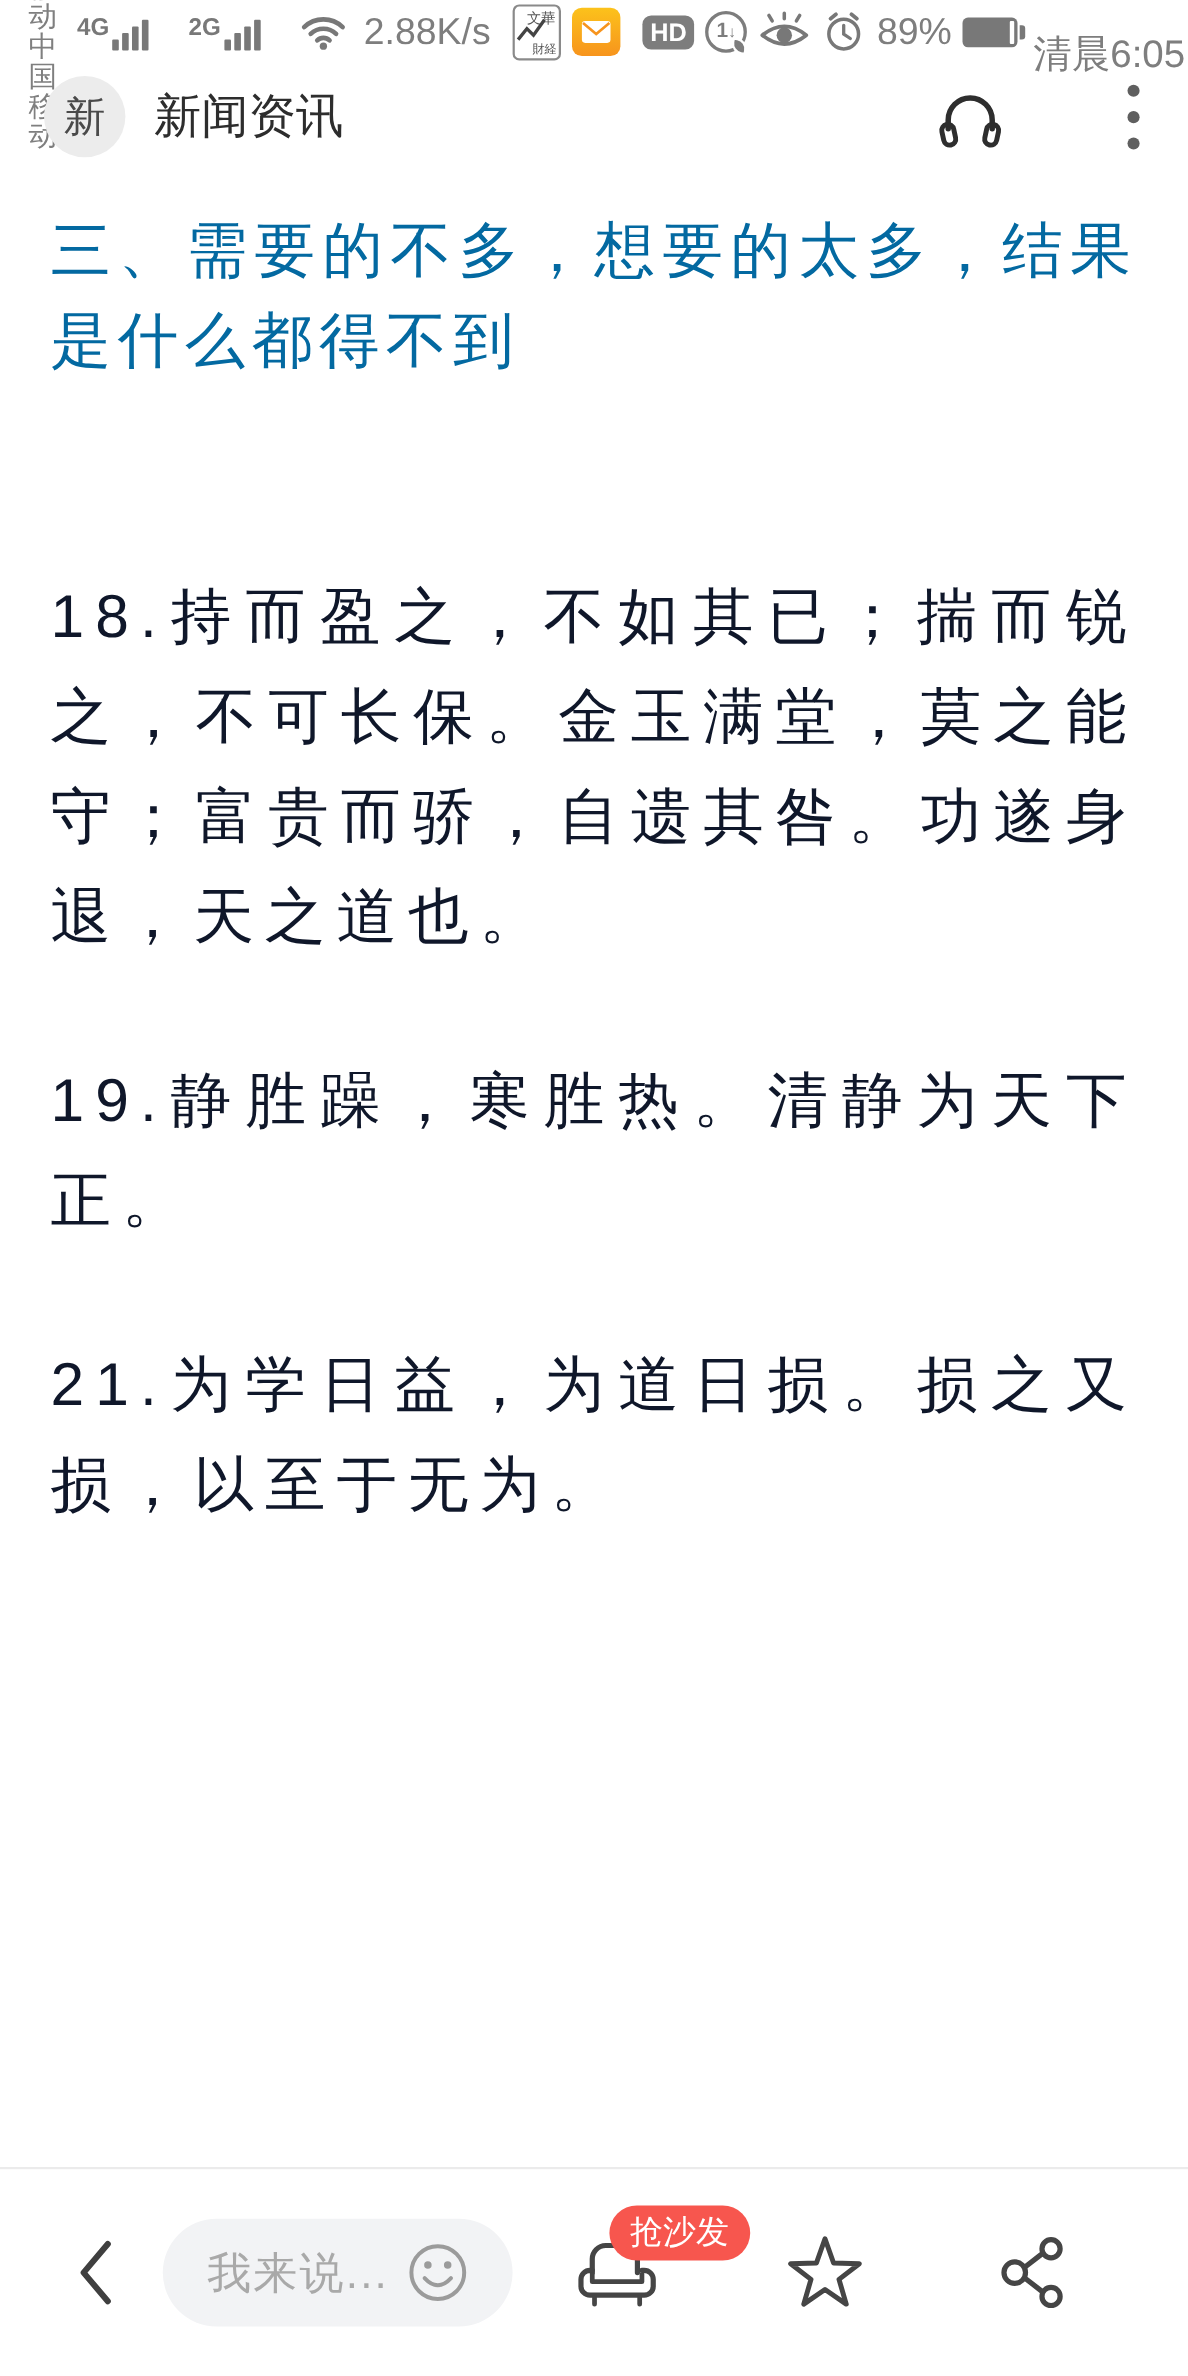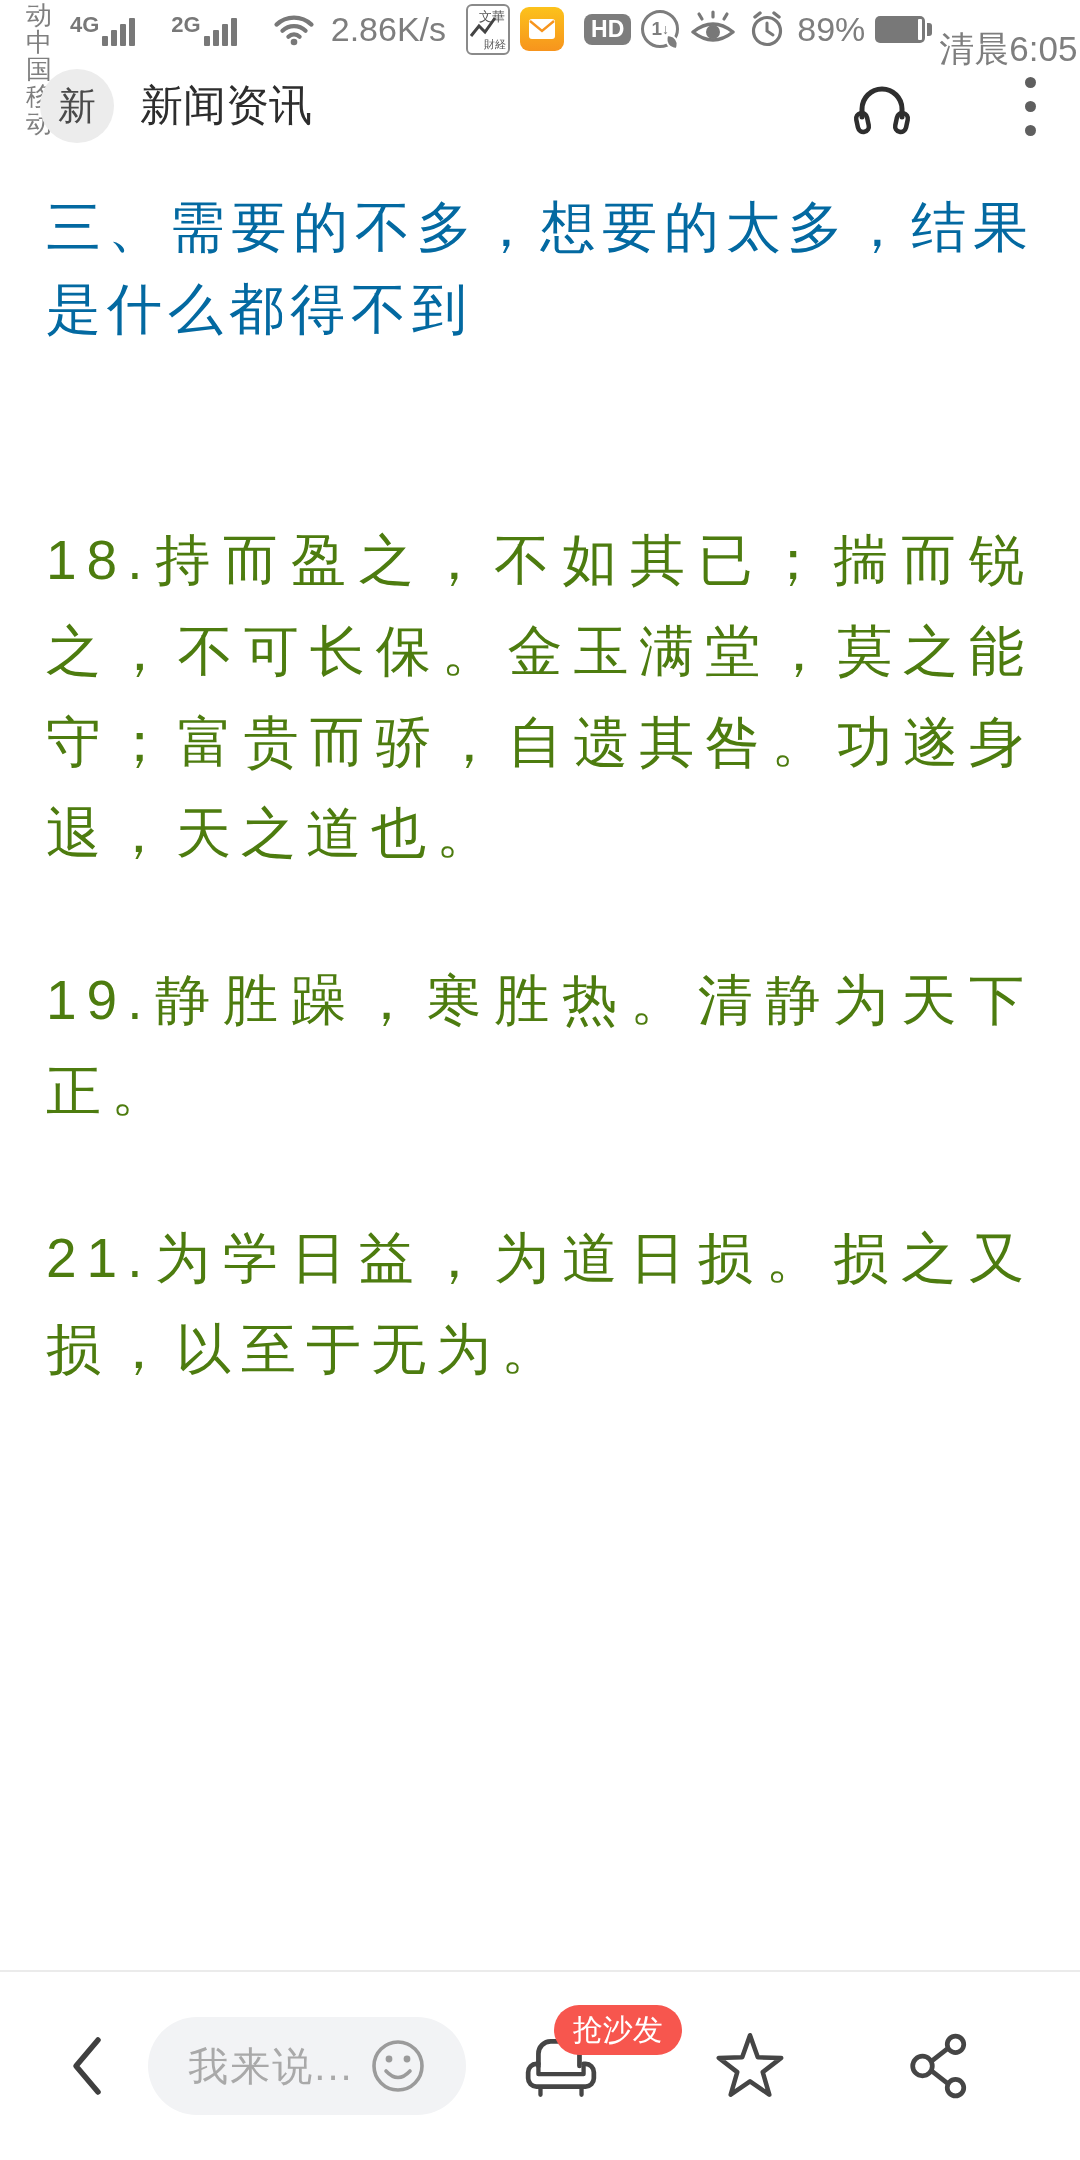--- a/index.html
+++ b/index.html
@@ -63,21 +63,21 @@
   .headphone-btn { margin-right:108px; }
   .kebab { display:flex; flex-direction:column; gap:13px; padding:4px; }
   .kebab i { width:11px; height:11px; border-radius:50%; background:#5f5f5f; display:block; }
   
   .article { padding:32px 46px 0 46px; }
   .article h1 {
     font-size:55px; line-height:82px; font-weight:normal; color:#0369a1;
     letter-spacing:6px; text-align:justify; margin-bottom:165px;
   }
   .article p {
-    font-size:55px; line-height:91px; color:#4d7c0f;
+    font-size:55px; line-height:91px; color:#0f172a;
     letter-spacing:10px; text-align:justify; margin-bottom:76px;
   }
   
   .bottom-bar {
     position:absolute; left:0; right:0; bottom:0; height:190px; background:#fff;
     border-top:2px solid #ebebeb; display:flex; align-items:center; padding:0 46px;
   }
   .back-btn { background:none; border:none; padding:8px; margin-left:14px; cursor:pointer; }
   .comment-pill {
     margin-left:36px; width:318px; height:98px; border-radius:49px; background:#f2f3f5;
@@ -122,21 +122,21 @@
 
   <span class="wifi">
     <svg width="42" height="36" viewBox="0 0 24 20">
       <path d="M2 7.5 a14.5 14.5 0 0 1 20 0" fill="none" stroke="#787878" stroke-width="2.4" stroke-linecap="round"></path>
       <path d="M5.4 11 a9.5 9.5 0 0 1 13.2 0" fill="none" stroke="#787878" stroke-width="2.4" stroke-linecap="round"></path>
       <path d="M8.8 14.4 a4.6 4.6 0 0 1 6.4 0" fill="none" stroke="#787878" stroke-width="2.4" stroke-linecap="round"></path>
       <circle cx="12" cy="17.4" r="1.9" fill="#787878"></circle>
     </svg>
   </span>
 
-  <span class="speed">2.86K/s</span>
+  <span class="speed">2.88K/s</span>
 
   <span class="notif-app">
     <span class="t1">文華</span>
     <span class="t2">財経</span>
     <svg width="40" height="40" viewBox="0 0 40 40" style="position:absolute;left:0;top:0">
       <polyline points="3,30 11,20 17,26 27,12" fill="none" stroke="#444" stroke-width="3"></polyline>
     </svg>
   </span>
 
   <span class="notif-mail">

